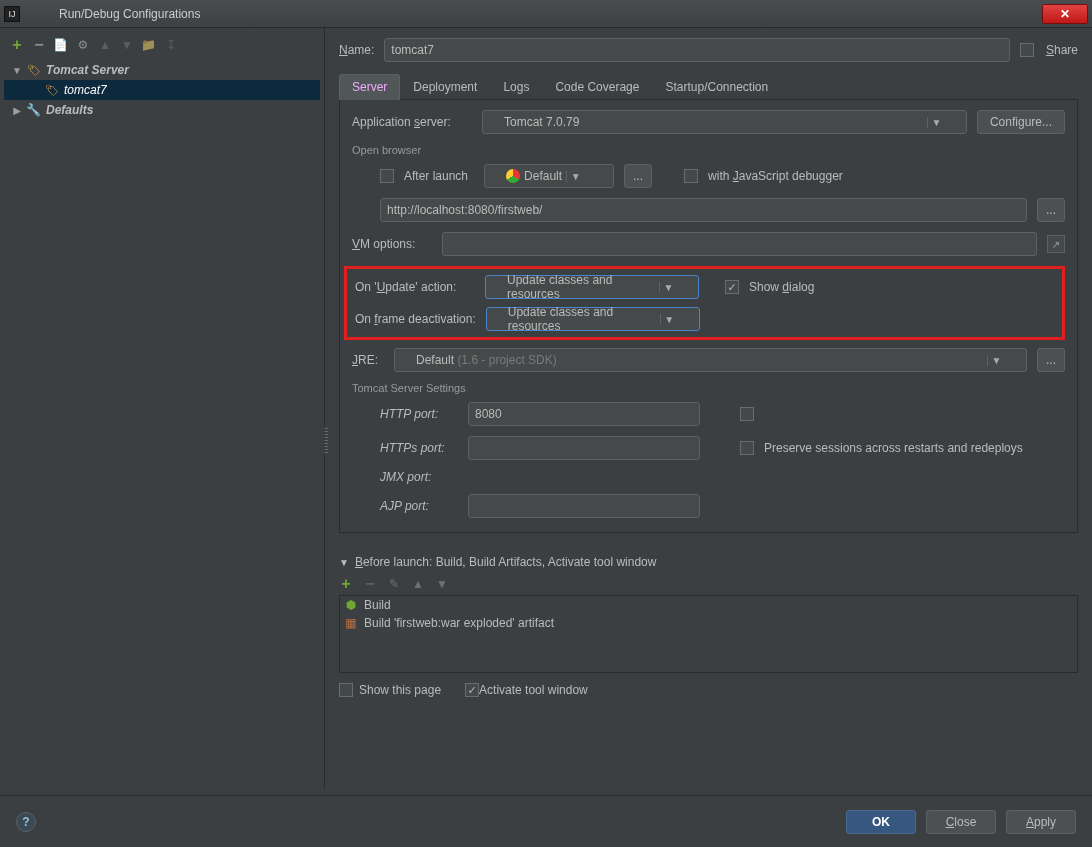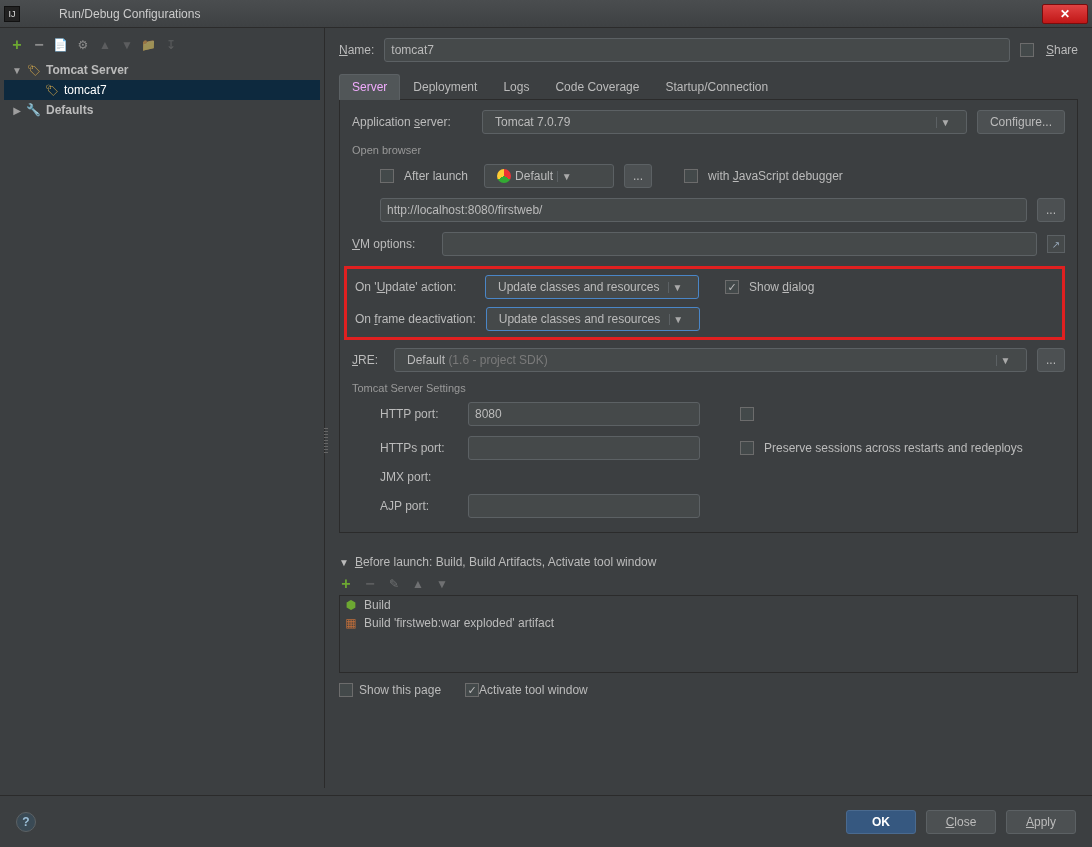--- a/index.html
+++ b/index.html
@@ -23,21 +23,21 @@
 .minus { color: #8c8c8c; font-size: 16px; font-weight: bold; }
 .copy, .gear, .up, .down, .folder, .save { color: #8c8c8c; font-size: 12px; }
 
 
 .tree { flex: 1; background: #3c3f41; }
 .tree-node { display: flex; align-items: center; height: 20px; padding-left: 8px; gap: 4px; }
 .tree-arrow { width: 10px; text-align: center; color: #9e9e9e; font-size: 10px; }
 .tree-icon { width: 16px; height: 14px; display: inline-flex; align-items: center; justify-content: center; }
 .tomcat-icon { color: #d6a94b; font-size: 11px; }
 .defaults-icon { color: #c9ba6b; font-size: 12px; }
-.tree-label { color: #bbbbbb; }
+.tree-label { color: #bbbbbb; font-style: italic; }
 .tree-group { font-weight: bold; }
 .tree-selected { background: #0d293e; }
 .tree-selected .tree-label { color: #ffffff; }
 
 
 .name-row { display: flex; align-items: center; gap: 10px; margin-bottom: 12px; }
 .name-row label { color: #bbbbbb; }
 .text-input { background: #45494a; border: 1px solid #5c6164; border-radius: 3px; color: #bbbbbb; height: 24px; padding: 0 6px; }
 .name-row .text-input { flex: 1; }
 .share { display: flex; align-items: center; gap: 12px; justify-content: space-between; }
@@ -46,36 +46,36 @@
 
 
 .tabs { display: flex; border-bottom: 1px solid #2b2b2b; margin-bottom: 0; }
 .tab { padding: 5px 12px; color: #bbbbbb; border: 1px solid transparent; border-bottom: none; margin-bottom: -1px; }
 .tab.active { background: #515658; border: 1px solid #5c6164; border-bottom: 1px solid #515658; color: #f0abfc; border-radius: 3px 3px 0 0; }
 
 
 .server-panel { border: 1px solid #2b2b2b; border-top: none; padding: 10px 12px 14px 12px; background: #3c3f41; }
 .row { display: flex; align-items: center; gap: 10px; margin-bottom: 10px; }
 .row > label, .sublabel { color: #bbbbbb; min-width: 120px; }
-.dropdown { background: #45494a; border: 1px solid #5c6164; border-radius: 3px; height: 24px; display: flex; align-items: center; padding: 0 12px; position: relative; }
+.dropdown { background: #45494a; border: 1px solid #5c6164; border-radius: 3px; height: 24px; display: flex; align-items: center; padding: 0 21px; position: relative; }
 .dropdown .dd-text { color: #bbbbbb; flex: 1; }
 .dropdown .dd-arrow { width: 18px; text-align: center; color: #aaa; border-left: 1px solid #5c6164; margin-left: 4px; font-size: 10px; }
 .btn { background: #4c5052; border: 1px solid #5c6164; border-radius: 3px; color: #bbbbbb; height: 24px; padding: 0 12px; display: flex; align-items: center; justify-content: center; }
 .btn.small { padding: 0 6px; width: 28px; }
 
 .fieldset-label { color: #999; font-size: 11px; margin: 4px 0 8px 0; }
 .indent { padding-left: 28px; }
 
 .highlight-box { border: 3px solid #e02020; padding: 6px 8px; margin: 4px 0 8px -8px; }
 .highlight-box .row { margin-bottom: 8px; }
 .highlight-box .row:last-child { margin-bottom: 0; }
 .dd-hl { border: 1px solid #4a86c7; }
 .sublabel2 { min-width: 144px; }
 
-.ports label { min-width: 78px; }
+.ports label { min-width: 78px; font-style: italic; }
 .ports .text-input { width: 232px; }
 
 
 .before { margin-top: 22px; }
 .bl-header { display: flex; align-items: center; gap: 6px; color: #bbbbbb; margin-bottom: 6px; }
 .bl-toolbar { display: flex; gap: 10px; padding: 2px 0 4px 0; }
 .bl-list { border: 1px solid #2b2b2b; background: #3c3f41; height: 78px; }
 .bl-item { display: flex; align-items: center; gap: 6px; height: 18px; padding-left: 4px; }
 .bl-icon { width: 14px; text-align: center; }
 

